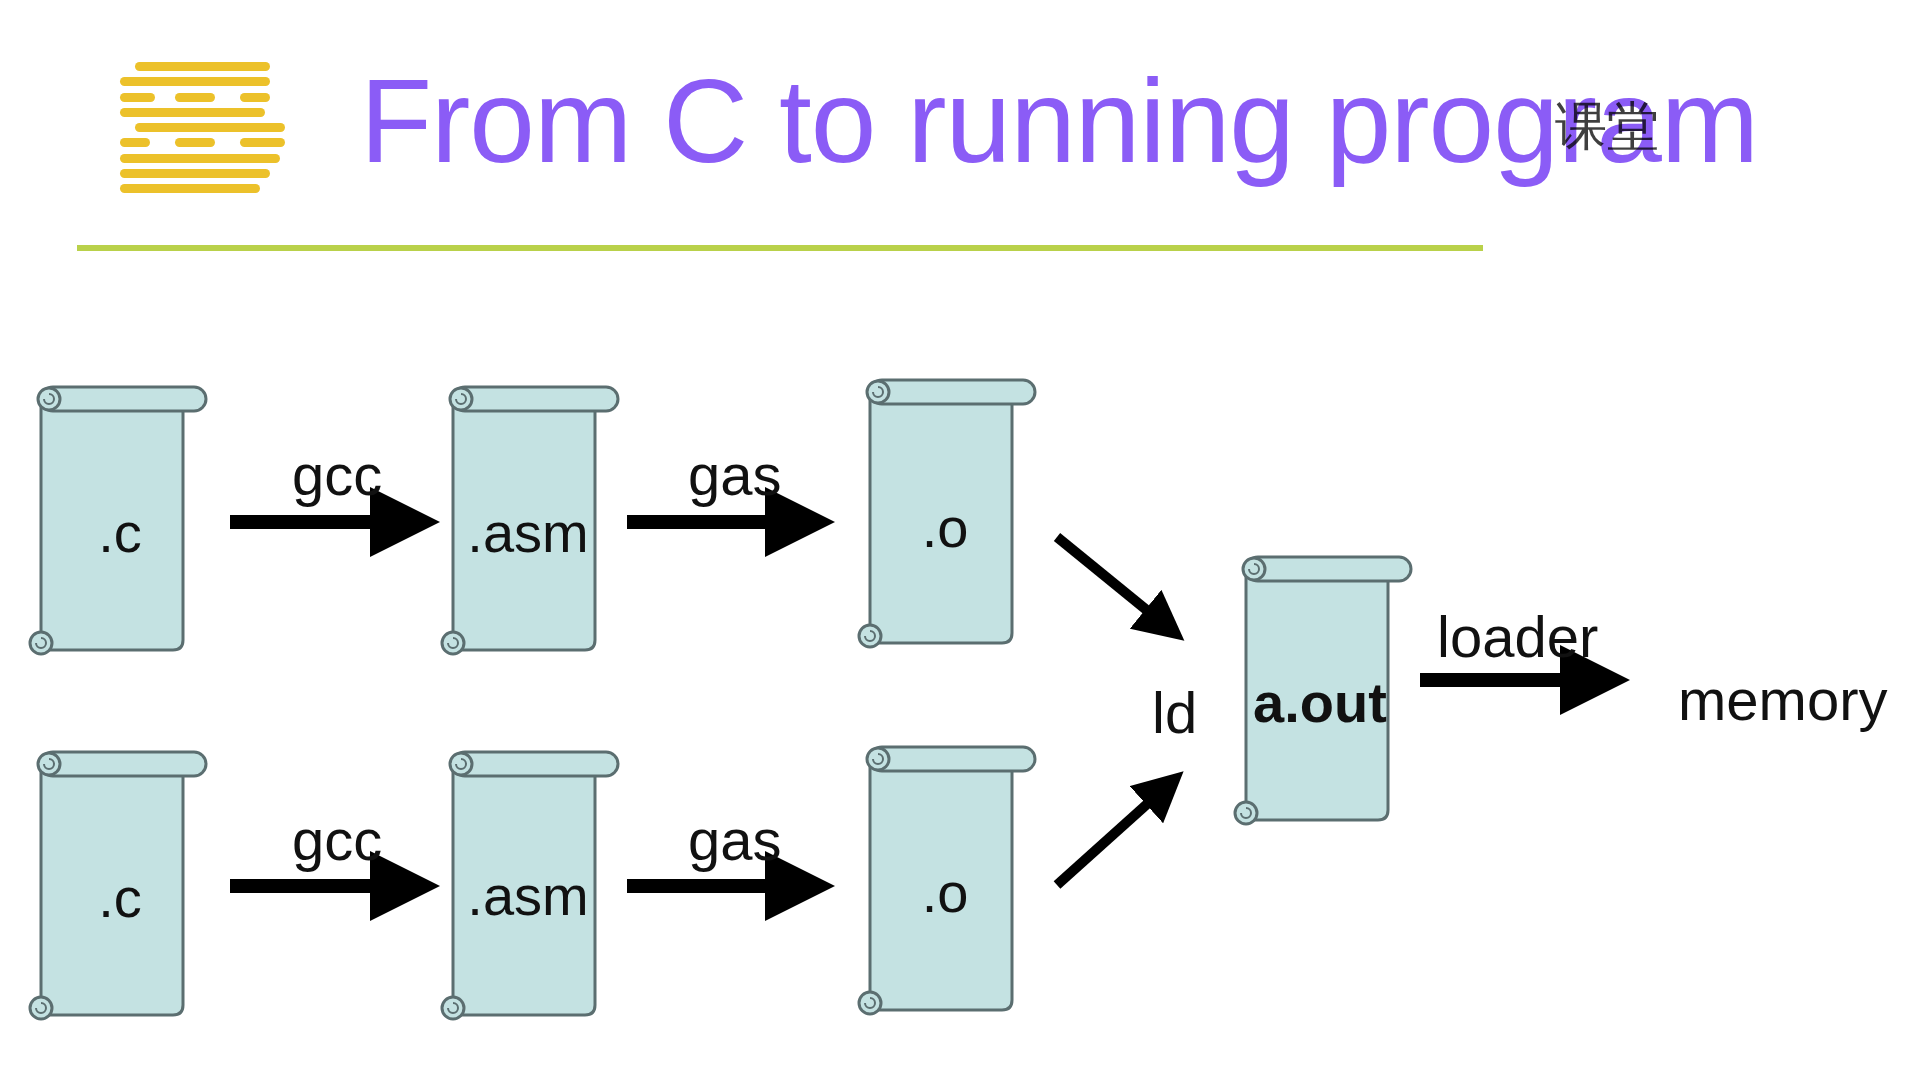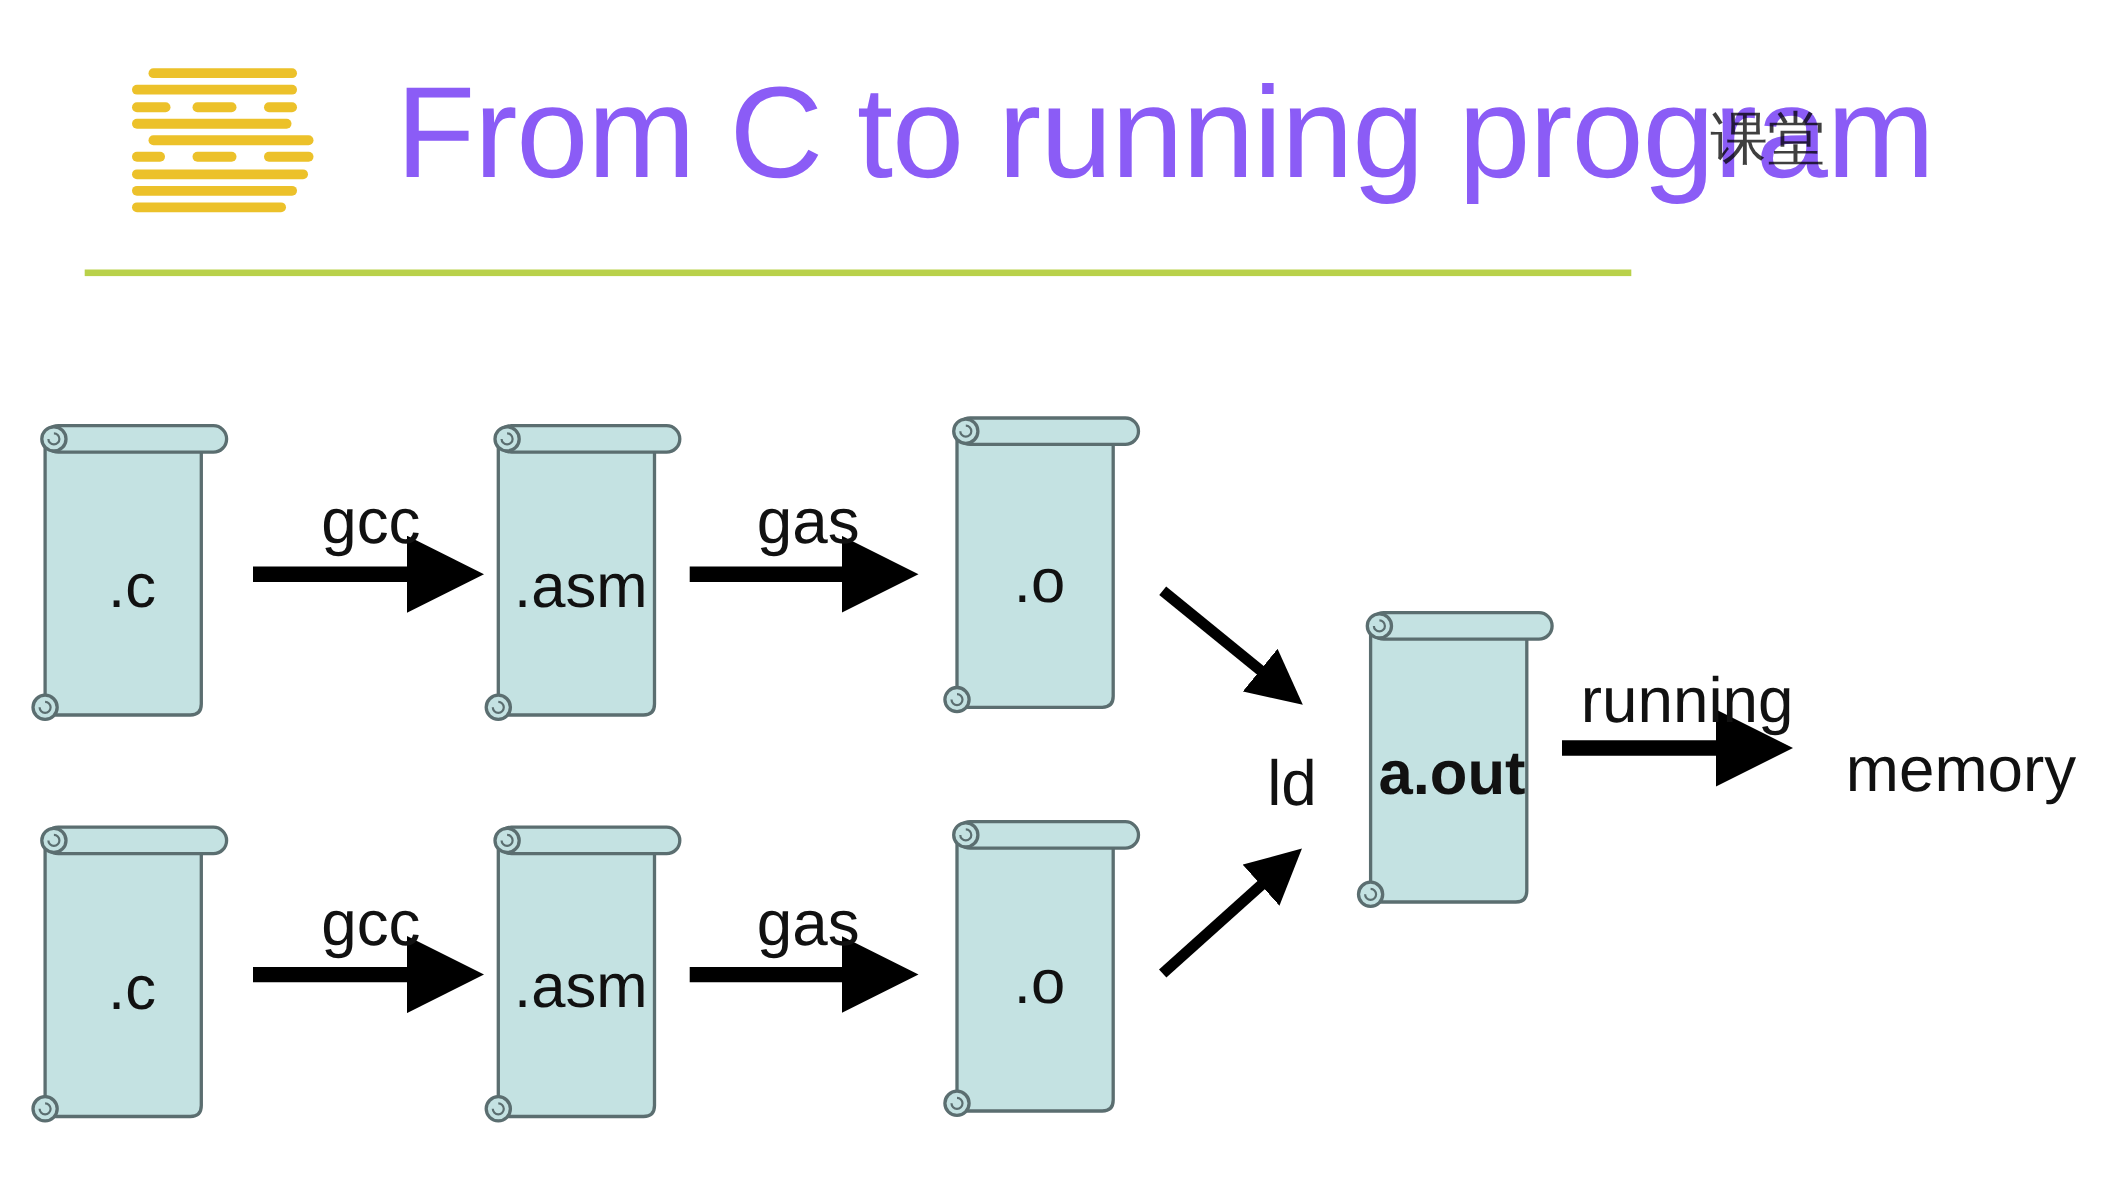--- a/index.html
+++ b/index.html
@@ -86,14 +86,14 @@
 <div class="doclbl" style="left:945px; top:500px;">.o</div>
 
 <div class="doclbl" style="left:120px; top:870px;">.c</div>
 <div class="lbl" style="left:292px; top:795px;">gcc</div>
 <div class="doclbl" style="left:528px; top:868px;">.asm</div>
 <div class="lbl" style="left:688px; top:795px;">gas</div>
 <div class="doclbl" style="left:945px; top:865px;">.o</div>
 
 <div class="lbl" style="left:1152px; top:668px;">ld</div>
 <div class="doclbl" style="left:1320px; top:675px;font-weight:bold;">a.out</div>
-<div class="lbl" style="left:1437px; top:592px;">running</div>
+<div class="lbl" style="left:1437px; top:592px;">loader</div>
 <div class="lbl" style="left:1678px; top:655px;">memory</div>
 
 </body></html>

